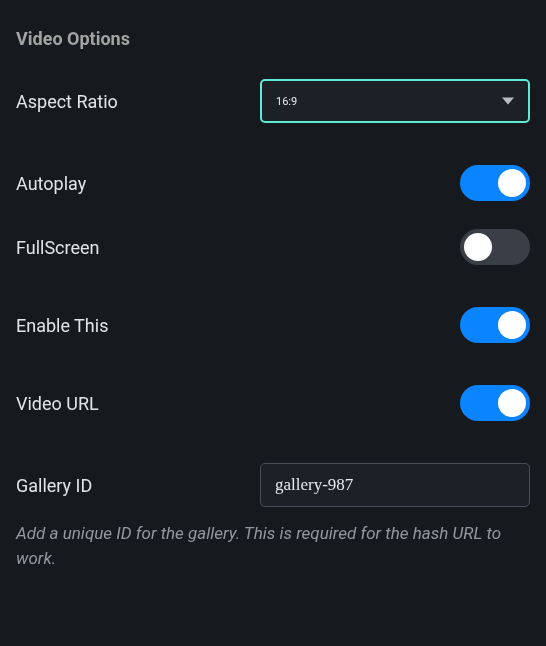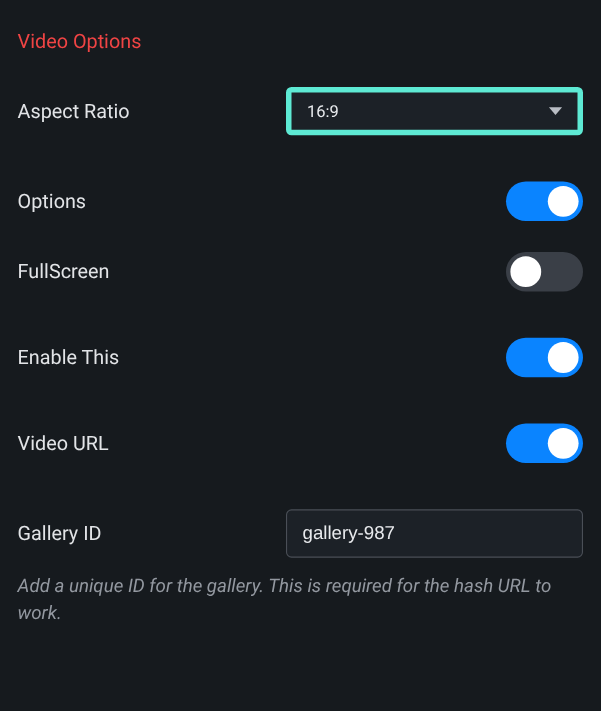--- a/index.html
+++ b/index.html
@@ -7,22 +7,22 @@
     width: 546px;
     height: 646px;
     background: #161a1e;
     font-family: -apple-system, BlinkMacSystemFont, "Segoe UI", Roboto, Helvetica, Arial, sans-serif;
     color: #e8eaed;
     padding: 28px 16px 16px 16px;
     overflow: hidden;
   }
   .section-title {
     font-size: 18px;
-    font-weight: 400;
-    color: #ef4444;
+    font-weight: 700;
+    color: #a3a3a3;
     margin-bottom: 30px;
   }
   .row {
     display: flex;
     align-items: center;
     justify-content: space-between;
     margin-bottom: 14px;
     gap: 24px;
   }
   .label {
@@ -39,28 +39,28 @@
     margin-bottom: 28px;
   }
   .block {
     margin-bottom: 28px;
   }
   
   .select {
     position: relative;
     width: 270px;
     height: 44px;
-    border: 5px solid #5eead4;
+    border: 2px solid #5eead4;
     border-radius: 5px;
     background: #1c2127;
     display: flex;
     align-items: center;
     padding: 0 14px;
     color: #e8eaed;
-    font-size: 15px;
+    font-size: 11px;
     cursor: pointer;
   }
   .select .caret {
     position: absolute;
     right: 14px;
     top: 50%;
     transform: translateY(-50%);
     width: 0; height: 0;
     border-left: 6px solid transparent;
     border-right: 6px solid transparent;
@@ -91,40 +91,40 @@
   .text-input {
     width: 270px;
     height: 44px;
     border: 1px solid #4a4f57;
     border-radius: 5px;
     background: #1c2127;
     color: #e8eaed;
     font-size: 17px;
     padding: 0 14px;
     outline: none;
-    font-family: Liberation Sans, sans-serif;
+    font-family: Liberation Serif, serif;
   }
   .spacer-row { margin-bottom: 42px; }
 </style>
 </head>
 <body>
 
 <div class="section-title">Video Options</div>
 
 <div class="row spacer-row">
   <div class="label">Aspect Ratio</div>
   <div class="select">
     <span>16:9</span>
     <span class="caret"></span>
   </div>
 </div>
 
 <div class="block">
   <div class="row">
-    <div class="label">Options</div>
+    <div class="label">Autoplay</div>
     <div class="toggle on">
       <div class="knob"></div>
     </div>
   </div>
 </div>
 
 <div class="row spacer-row">
   <div class="label">FullScreen</div>
   <div class="toggle off">
     <div class="knob"></div>

